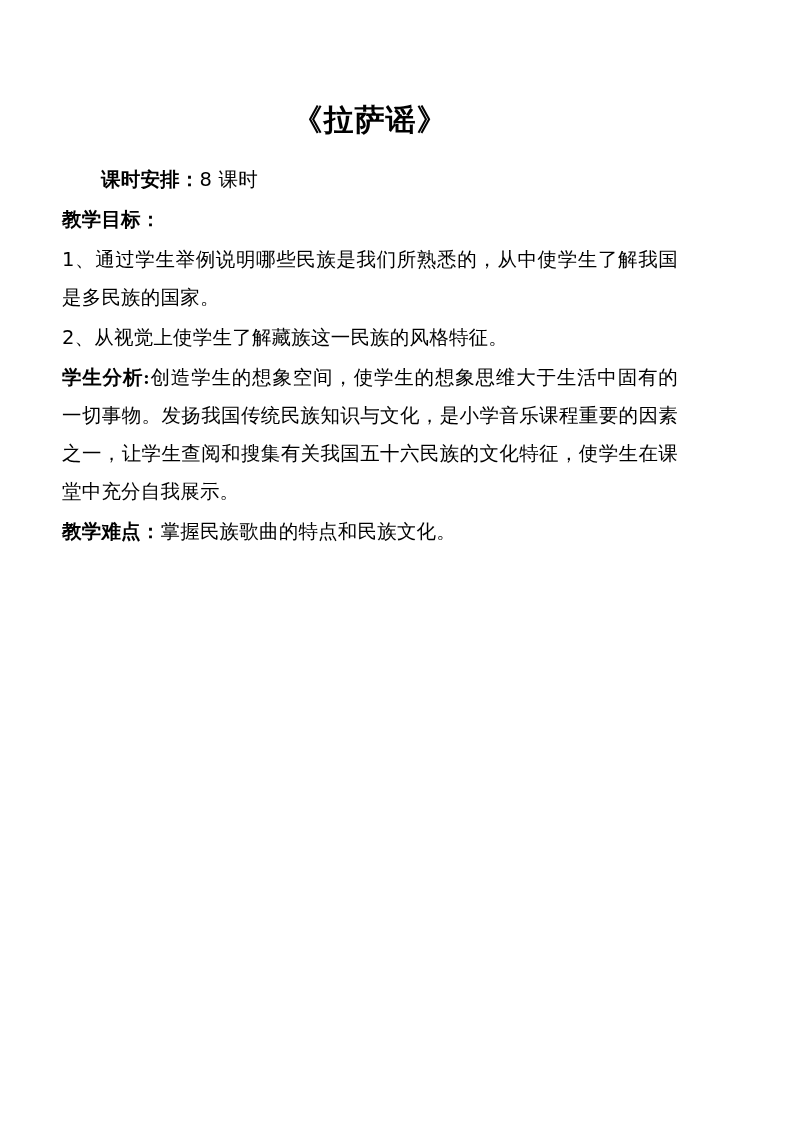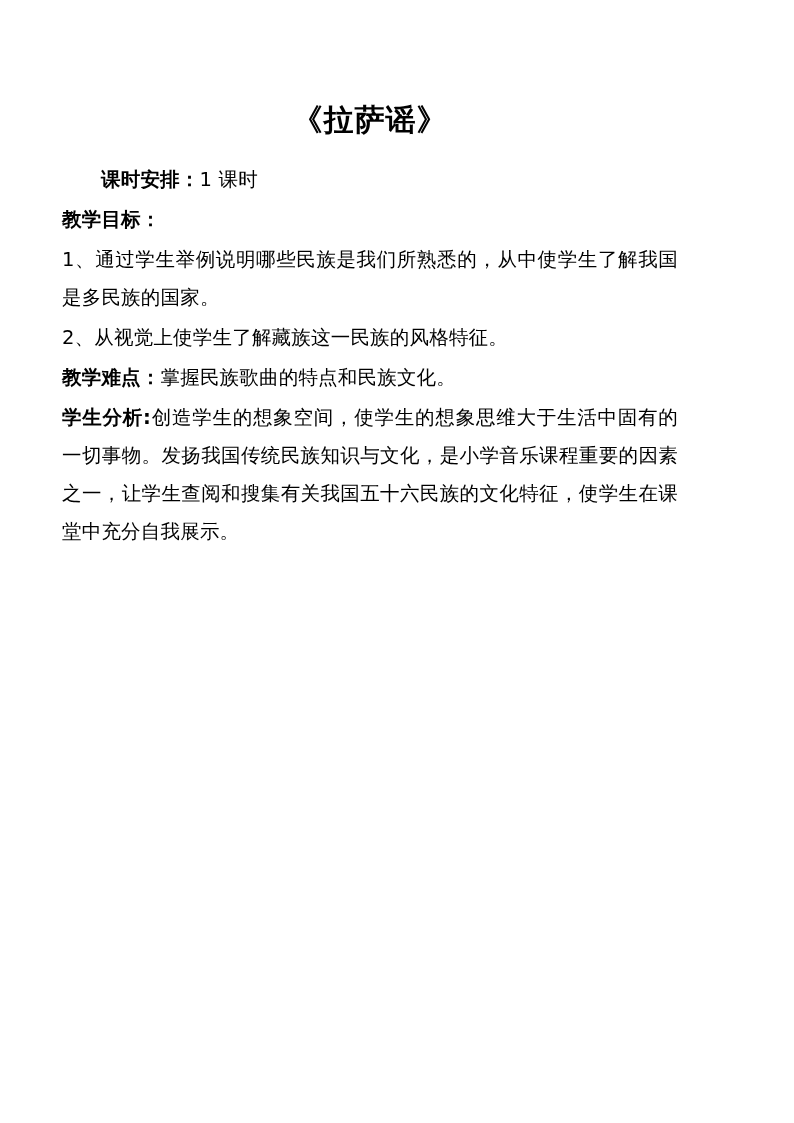--- a/index.html
+++ b/index.html
@@ -34,49 +34,50 @@
     line-height: 38px;
     text-align: justify;
     margin: 0 0 2px 0;
     letter-spacing: 0.2px;
   }
   .indent {
     text-indent: 39px;
   }
   .lbl {
     font-weight: bold;
+    font-family: Liberation Serif, serif;
   }
 </style>
 </head>
 <body>
 
 <div class="page">
 
   <div class="doc-title">《拉萨谣》</div>
 
   <p class="para indent">
-    <span class="lbl">课时安排：</span><span>1 课时</span>
+    <span class="lbl">课时安排：</span><span>8 课时</span>
   </p>
 
   <p class="para">
     <span class="lbl">教学目标：</span><span></span>
   </p>
 
   <p class="para">
     <span>1、通过学生举例说明哪些民族是我们所熟悉的，从中使学生了解我国是多民族的国家。</span>
   </p>
 
   <p class="para">
     <span>2、从视觉上使学生了解藏族这一民族的风格特征。</span>
   </p>
 
 
 
   <p class="para">
-    <span class="lbl">教学难点：</span><span>掌握民族歌曲的特点和民族文化。</span>
+    <span class="lbl">学生分析:</span><span>创造学生的想象空间，使学生的想象思维大于生活中固有的一切事物。发扬我国传统民族知识与文化，是小学音乐课程重要的因素之一，让学生查阅和搜集有关我国五十六民族的文化特征，使学生在课堂中充分自我展示。</span>
   </p>
 
   <p class="para">
-    <span class="lbl">学生分析:</span><span>创造学生的想象空间，使学生的想象思维大于生活中固有的一切事物。发扬我国传统民族知识与文化，是小学音乐课程重要的因素之一，让学生查阅和搜集有关我国五十六民族的文化特征，使学生在课堂中充分自我展示。</span>
+    <span class="lbl">教学难点：</span><span>掌握民族歌曲的特点和民族文化。</span>
   </p>
 
 
 </div>
 
 </body></html>

